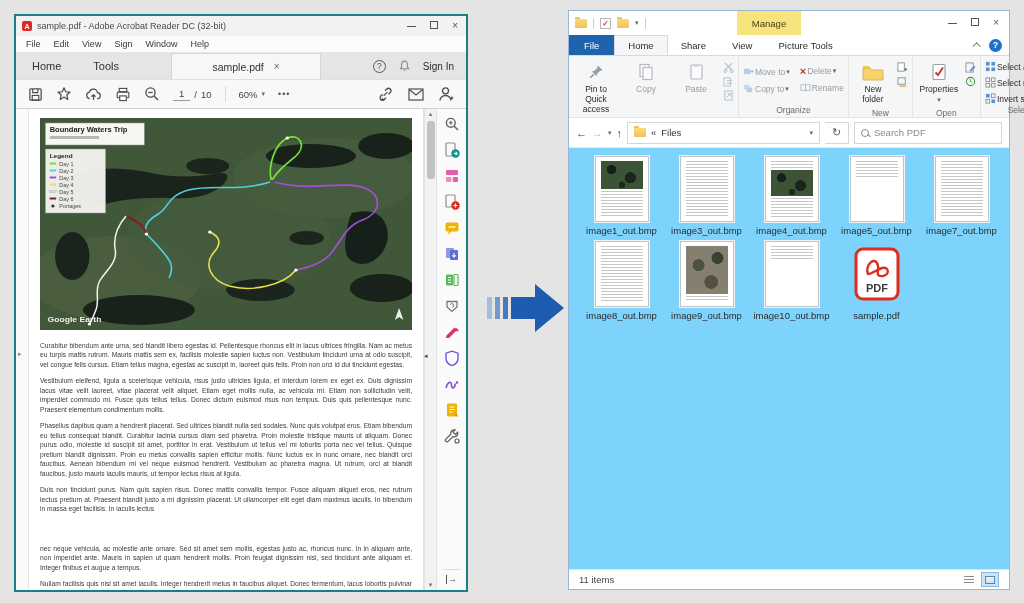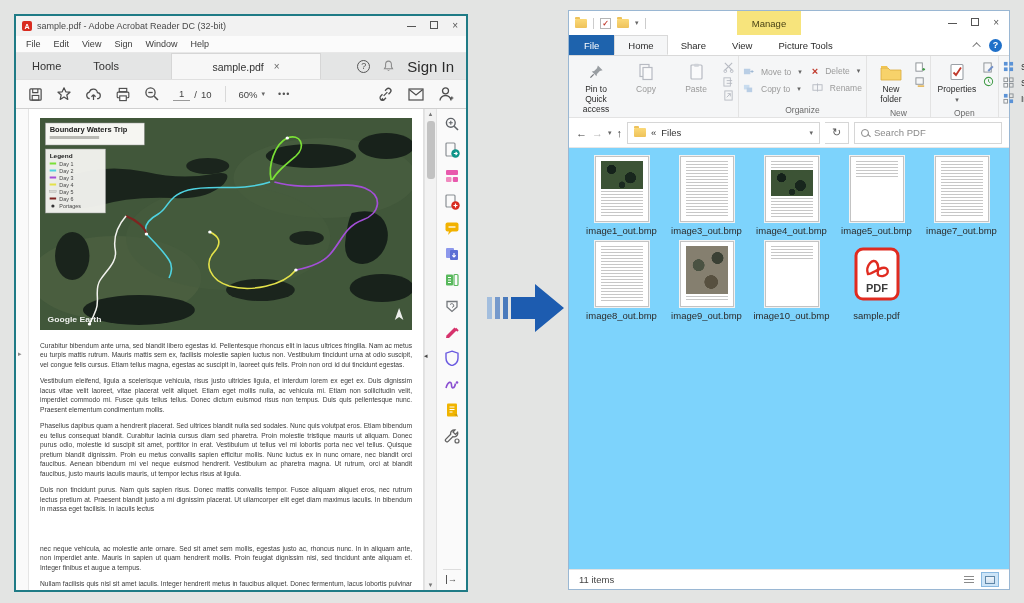--- a/index.html
+++ b/index.html
@@ -27,21 +27,21 @@
 
   .acr-tabbar { height:26px; background:#e4e5e5; display:flex; align-items:stretch; flex:0 0 auto; }
   .acr-tab { display:flex; align-items:center; padding:0 16px; font-size:11px; color:#333; }
   .acr-doctab { background:#f7f7f7; border:1px solid #d6d6d6; border-bottom:none; margin-left:36px;
                 width:150px; display:flex; align-items:center; justify-content:center; gap:10px;
                 font-size:10.5px; color:#333; }
   .acr-doctab .x { color:#666; font-size:10px; }
   .acr-tabbar-right { margin-left:auto; display:flex; align-items:center; gap:12px; padding:0 12px; }
   .acr-help { width:13px; height:13px; border:1px solid #555; border-radius:50%; font-size:9px;
               display:flex; align-items:center; justify-content:center; color:#555; }
-  .acr-signin { font-size:15px; color:#2b2b2b; }
+  .acr-signin { font-size:10px; color:#2b2b2b; }
 
   .acr-toolbar { height:30px; background:#f8f8f8; border-top:1px solid #e0e0e0; border-bottom:1px solid #cfcfcf;
                  display:flex; align-items:center; gap:13px; padding:0 12px; flex:0 0 auto; }
   .tico { display:flex; align-items:center; justify-content:center; }
   .acr-pagebox { display:flex; align-items:center; gap:4px; font-size:9.5px; color:#444; }
   .acr-pagenum { border-bottom:1px solid #999; padding:0 6px 1px; }
   .acr-sep { width:1px; height:16px; background:#d9d9d9; }
   .acr-zoom { display:flex; align-items:center; gap:4px; font-size:9.5px; color:#444; }
   .caret { font-size:7px; color:#666; }
   .acr-more { font-size:9px; letter-spacing:1px; color:#555; }
@@ -97,21 +97,21 @@
 
   .exp-ribbon { height:62px; background:#f5f6f7; border-bottom:1px solid #e3e3e3; display:flex; flex:0 0 auto; }
   .rgroup { display:flex; flex-direction:column; border-right:1px solid #e3e3e3; padding:3px 4px 0; }
   .rgroup-body { flex:1; display:flex; align-items:flex-start; gap:4px; }
   .rgroup-label { text-align:center; font-size:8.5px; color:#6a6a6a; padding:1px 0 2px; }
   .bigbtn { display:flex; flex-direction:column; align-items:center; justify-content:flex-start;
             font-size:8.5px; color:#2b2b2b; text-align:center; padding:2px 3px; gap:2px; width:46px; line-height:1.15;}
   .bigbtn.dim { color:#9a9a9a; }
   .bigbtn .bicon { height:22px; display:flex; align-items:center; justify-content:center; }
   .smallcol { display:flex; flex-direction:column; gap:3px; padding-top:3px; }
-  .smallrow { display:flex; align-items:center; gap:7px; font-size:8.5px; color:#9a9a9a; white-space:nowrap; }
+  .smallrow { display:flex; align-items:center; gap:1px; font-size:8.5px; color:#9a9a9a; white-space:nowrap; }
   .smallrow.dark { color:#2b2b2b; }
   .sico { width:11px; height:11px; display:flex; align-items:center; justify-content:center; }
   .red-x { color:#c0392b; font-weight:bold; font-size:11px; line-height:10px; }
   .pin-svg, .copy-svg, .paste-svg { opacity:.85; }
   .dim-ic { opacity:.5; }
 
   .exp-addr { height:30px; display:flex; align-items:center; gap:5px; padding:0 7px; background:#fff;
               border-bottom:1px solid #e6e6e6; flex:0 0 auto; font-size:10px; color:#555; }
   .nav-a { color:#3b3b3b; font-size:11px; }
   .nav-a.dis { color:#b8b8b8; }

